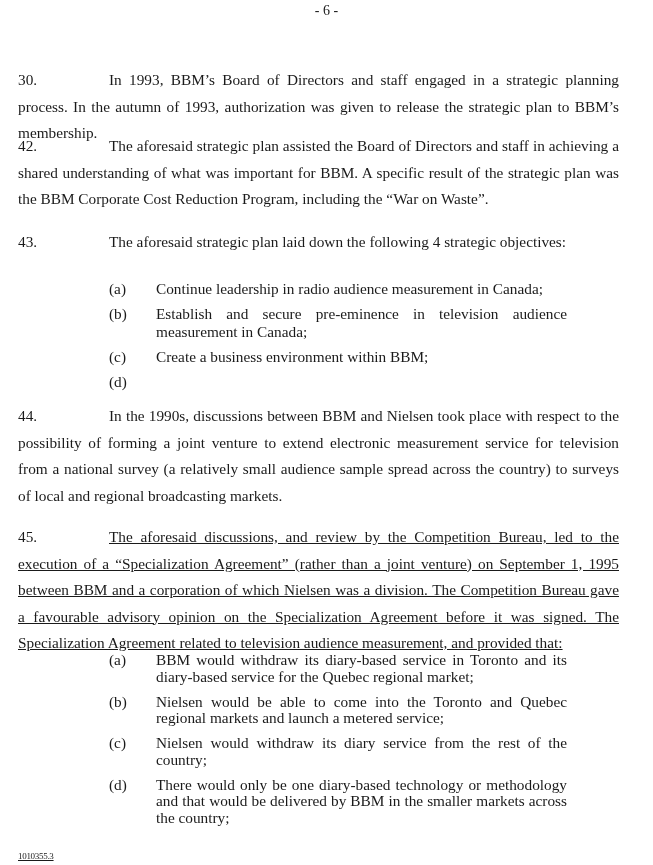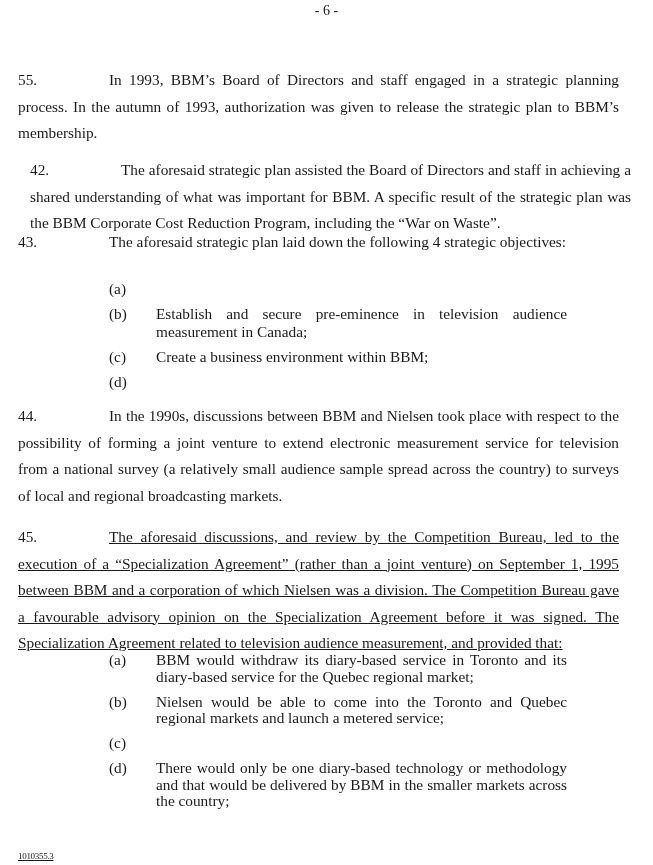--- a/index.html
+++ b/index.html
@@ -74,34 +74,35 @@
     }
   </style>
 </head>
 <body>
 
 <div>
 
   <div class="page-number">- 6 -</div>
 
   <div class="para" style="top:67px;">
-    <span class="num">55.</span><span>In 1993, BBM’s Board of Directors and staff engaged in a strategic planning process.  In the autumn of 1993, authorization was given to release the strategic plan to BBM’s membership.</span>
+    <span class="num">30.</span><span>In 1993, BBM’s Board of Directors and staff engaged in a strategic planning process.  In the autumn of 1993, authorization was given to release the strategic plan to BBM’s membership.</span>
   </div>
 
-  <div class="para" style="top:157px;margin-left:12px;">
+  <div class="para" style="top:133px;">
     <span class="num">42.</span><span>The aforesaid strategic plan assisted the Board of Directors and staff in achieving a shared understanding of what was important for BBM.  A specific result of the strategic plan was the BBM Corporate Cost Reduction Program, including the “War on Waste”.</span>
   </div>
 
   <div class="para no-justify-last" style="top:229px;">
     <span class="num">43.</span><span>The aforesaid strategic plan laid down the following 4 strategic objectives:</span>
   </div>
 
   <div class="list list-43" style="top:280px;">
     <div class="list-item">
       <span class="marker">(a)</span>
+      <span class="text">Continue leadership in radio audience measurement in Canada;</span>
     </div>
     <div class="list-item">
       <span class="marker">(b)</span>
       <span class="text">Establish and secure pre-eminence in television audience measurement in Canada;</span>
     </div>
     <div class="list-item">
       <span class="marker">(c)</span>
       <span class="text">Create a business environment within BBM;</span>
     </div>
     <div class="list-item">
@@ -121,20 +122,21 @@
     <div class="list-item">
       <span class="marker">(a)</span>
       <span class="text">BBM would withdraw its diary-based service in Toronto and its diary-based service for the Quebec regional market;</span>
     </div>
     <div class="list-item">
       <span class="marker">(b)</span>
       <span class="text">Nielsen would be able to come into the Toronto and Quebec regional markets and launch a metered service;</span>
     </div>
     <div class="list-item">
       <span class="marker">(c)</span>
+      <span class="text">Nielsen would withdraw its diary service from the rest of the country;</span>
     </div>
     <div class="list-item">
       <span class="marker">(d)</span>
       <span class="text">There would only be one diary-based technology or methodology and that would be delivered by BBM in the smaller markets across the country;</span>
     </div>
   </div>
 
   <div class="footer-id">1010355.3</div>
 
 </div>

